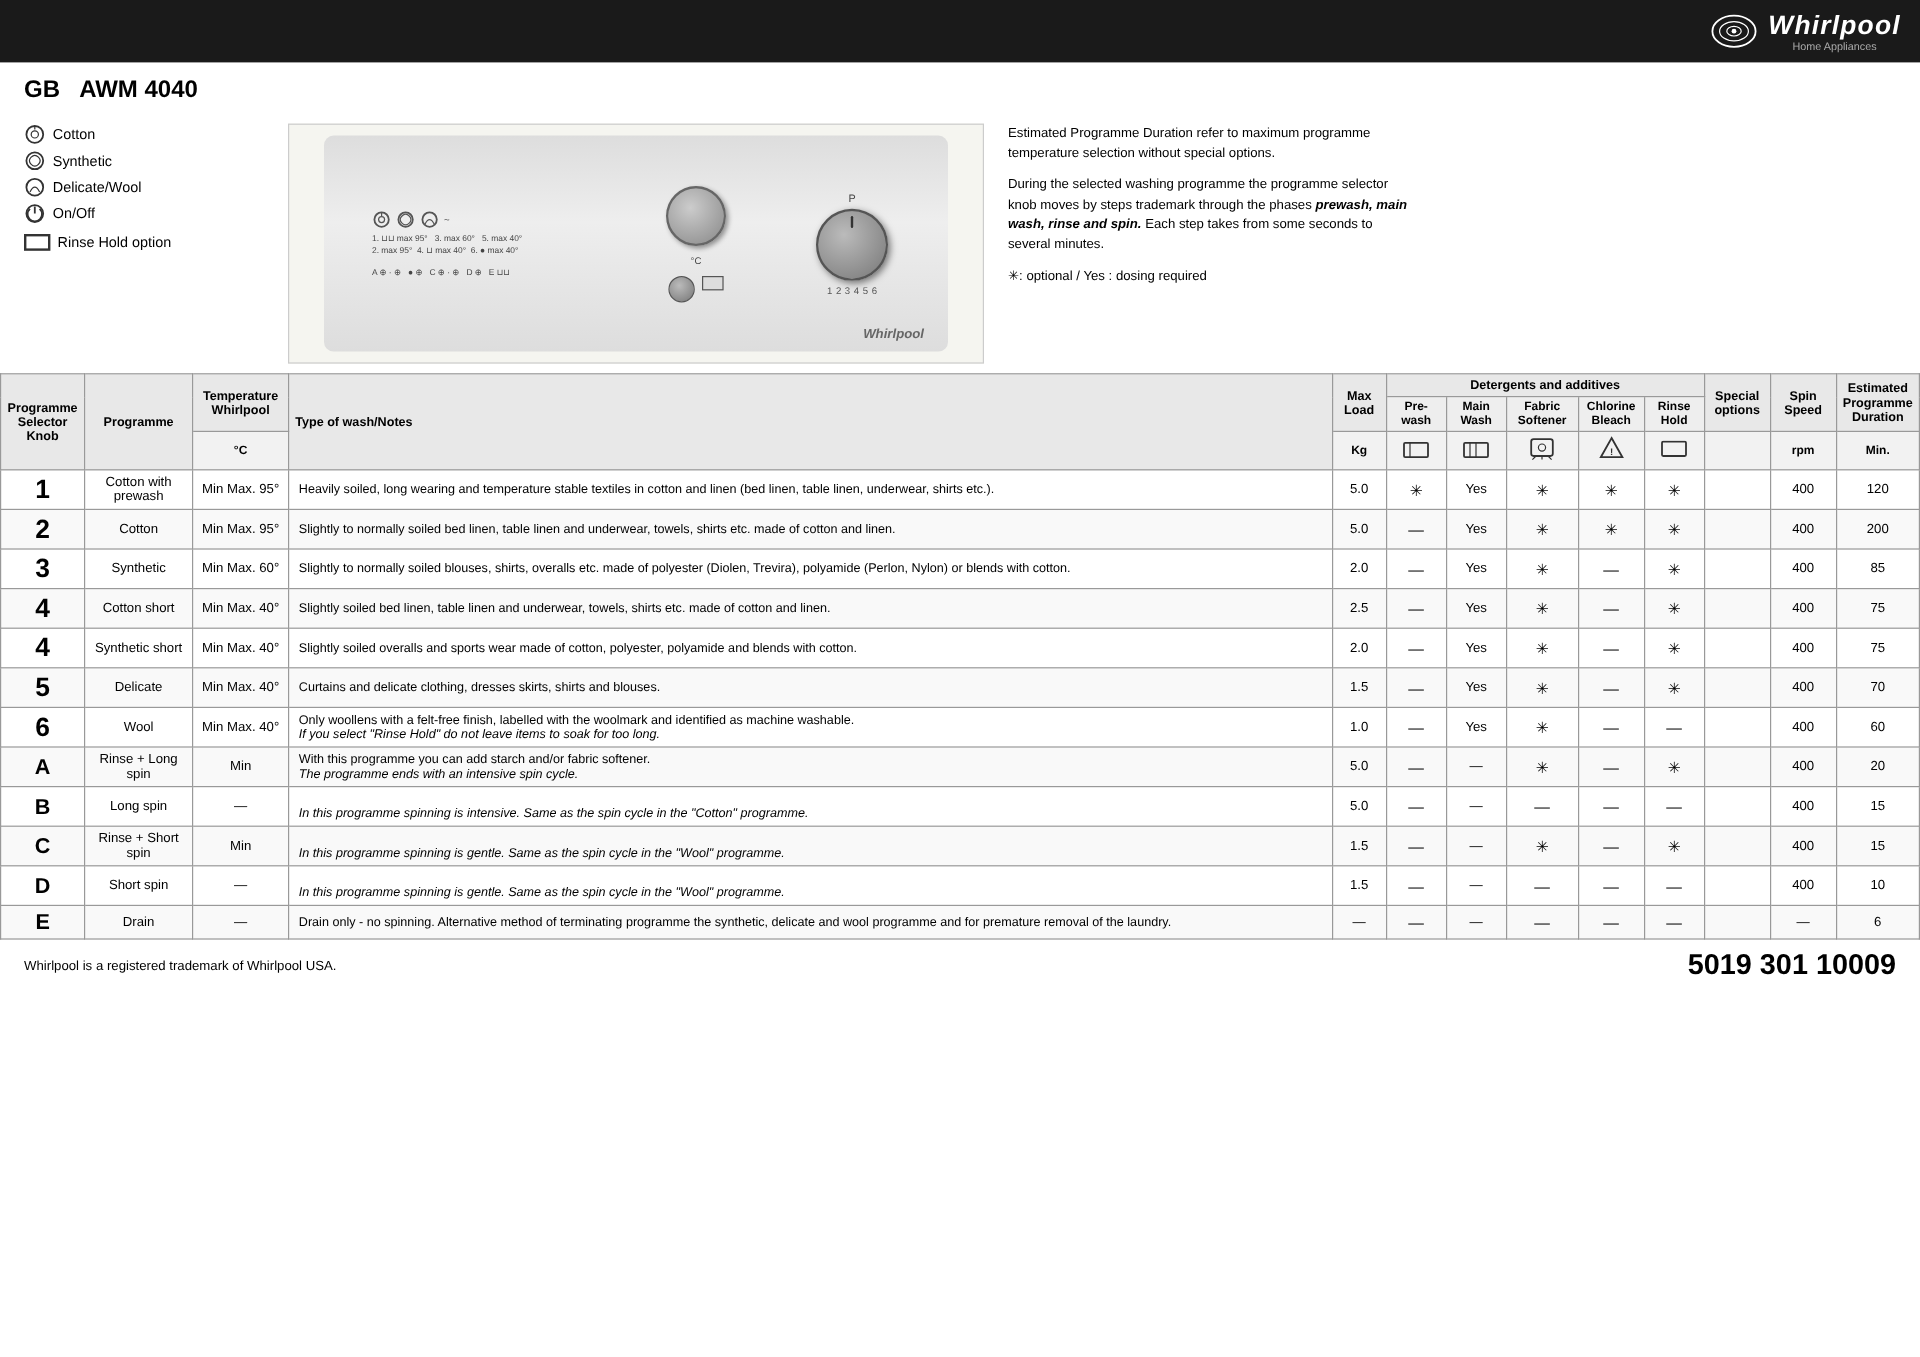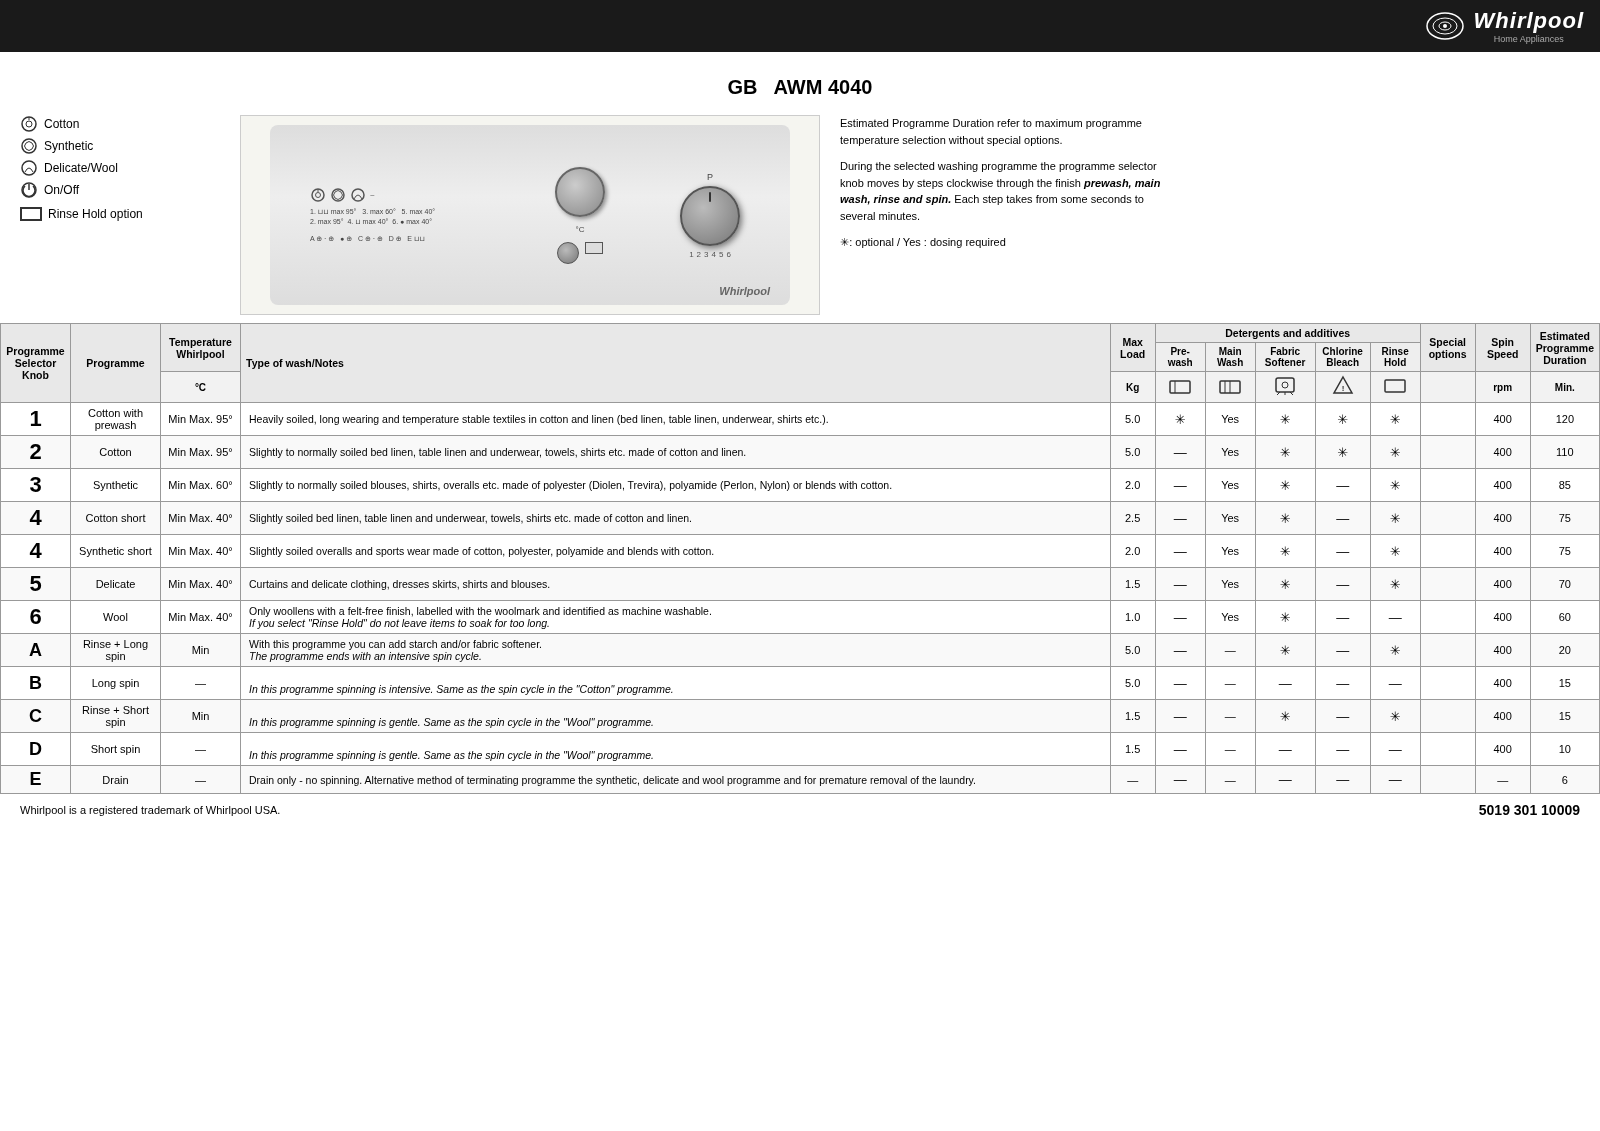--- a/index.html
+++ b/index.html
@@ -50,21 +50,21 @@
     .header-row-2 th { background: #eeeeee; font-size: 10px; }
     .header-row-3 th { background: #f2f2f2; font-size: 10px; }
 
     .span-detergent { background: #e8e8e8; }
     
     td.notes-cell { text-align: left; padding: 4px 8px; font-size: 10.5px; }
     td.notes-cell .italic-note { font-style: italic; }
 
     .machine-panel { width: 520px; height: 180px; background: linear-gradient(to bottom, #ddd 0%, #eee 40%, #ddd 100%); border-radius: 8px; position: relative; overflow: hidden; display: flex; align-items: center; justify-content: space-around; padding: 10px 20px; }
 
-    .top-title-row { display: flex; align-items: baseline; padding: 24px 20px 0 20px; justify-content: center; }
+    .top-title-row { display: flex; align-items: baseline; padding: 12px 20px 0 20px; }
   </style>
 </head>
 <body>
 
 <div class="header">
   <div class="whirlpool-logo">
     <svg width="42" height="32" viewBox="0 0 42 32">
       <ellipse cx="21" cy="16" rx="18" ry="13" fill="none" stroke="#fff" stroke-width="1.5"></ellipse>
       <ellipse cx="21" cy="16" rx="12" ry="8" fill="none" stroke="#fff" stroke-width="1"></ellipse>
       <ellipse cx="21" cy="16" rx="6" ry="4" fill="none" stroke="#fff" stroke-width="1"></ellipse>
@@ -179,21 +179,21 @@
       </div>
       <div style="position:absolute;bottom:8px;right:20px;">
         <span style="font-size:11px;font-weight:bold;font-style:italic;color:#666;">Whirlpool</span>
       </div>
     </div>
   </div>
 
   <div class="notes-area">
     <p>Estimated Programme Duration refer to maximum programme temperature selection without special options.</p>
     <p>
-      <span>During the selected washing programme the programme selector knob moves by steps clockwise through the finish </span><span style="font-weight:bold;font-style:italic;">prewash, main wash, rinse and spin.</span><span> Each step takes from some seconds to several minutes.</span>
+      <span>During the selected washing programme the programme selector knob moves by steps trademark through the phases </span><span style="font-weight:bold;font-style:italic;">prewash, main wash, rinse and spin.</span><span> Each step takes from some seconds to several minutes.</span>
     </p>
     <p class="footnote">✳: optional / Yes : dosing required</p>
   </div>
 </div>
 
 <div class="table-section">
   <table>
     <thead>
       <tr class="header-row-1">
         <th class="col-knob" rowspan="3">Programme Selector Knob</th>
@@ -274,21 +274,21 @@
       <td>Min Max. 95°</td>
       <td class="notes-cell">Slightly to normally soiled bed linen, table linen and underwear, towels, shirts etc. made of cotton and linen.</td>
       <td>5.0</td>
       <td style="font-size:13px;">—</td>
       <td>Yes</td>
       <td style="font-size:13px;">✳</td>
       <td style="font-size:13px;">✳</td>
       <td style="font-size:13px;">✳</td>
       <td></td>
       <td>400</td>
-      <td>110</td>
+      <td>200</td>
     </tr>
         <tr>
       <td style="font-size:22px;font-weight:bold;">3</td>
       <td>Synthetic</td>
       <td>Min Max. 60°</td>
       <td class="notes-cell">Slightly to normally soiled blouses, shirts, overalls etc. made of polyester (Diolen, Trevira), polyamide (Perlon, Nylon) or blends with cotton.</td>
       <td>2.0</td>
       <td style="font-size:13px;">—</td>
       <td>Yes</td>
       <td style="font-size:13px;">✳</td>
@@ -432,14 +432,14 @@
       <td></td>
       <td>—</td>
       <td>6</td>
     </tr>
       </tbody>
   </table>
 </div>
 
 <div class="footer">
   <span>Whirlpool is a registered trademark of Whirlpool USA.</span>
-  <span style="font-size:14px;font-weight:bold;">5019 301 10009</span>
+  <span style="font-size:24px;font-weight:bold;">5019 301 10009</span>
 </div>
 
 </body></html>

